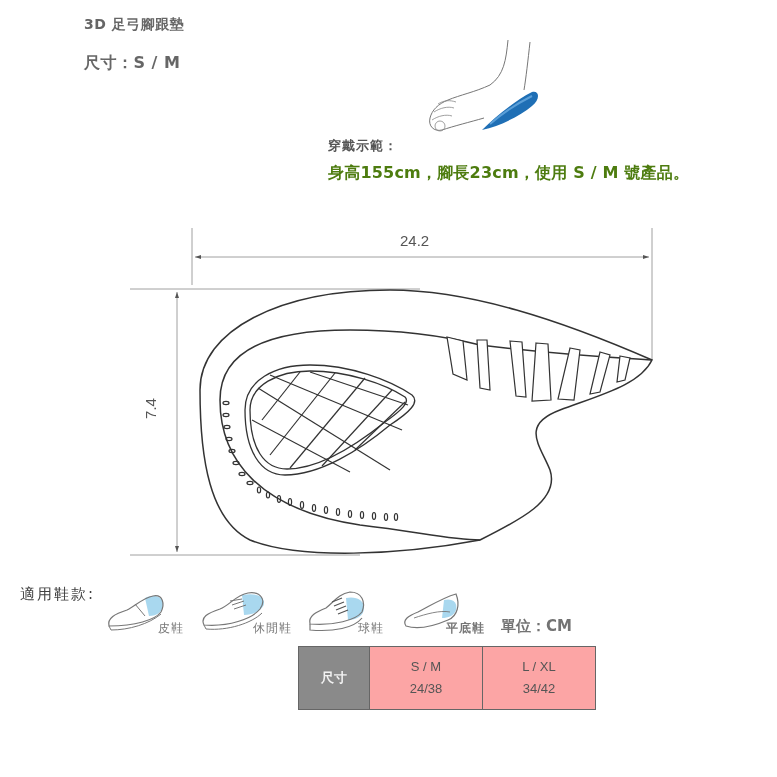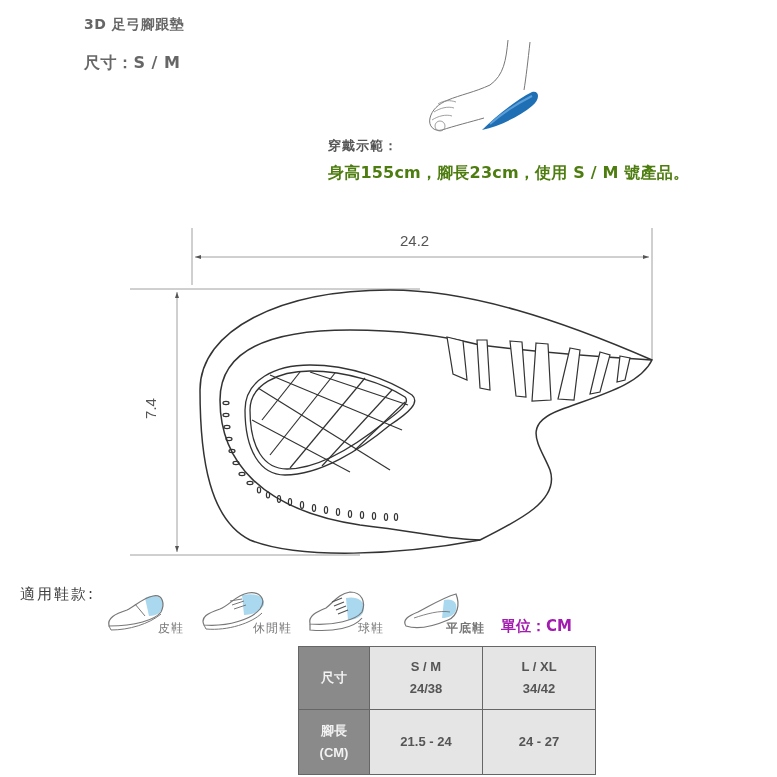--- a/index.html
+++ b/index.html
@@ -9,26 +9,26 @@
     .title { left: 84px; top: 16px; font-size: 14px; font-weight: bold; color: #666; letter-spacing: 0.5px; }
     .size-label { left: 84px; top: 53px; font-size: 16px; font-weight: bold; color: #666; letter-spacing: 0.5px; }
     .demo-label { left: 328px; top: 137px; font-size: 13px; font-weight: bold; color: #555; letter-spacing: 1px; }
     .demo-text { left: 328px; top: 163px; font-size: 16px; font-weight: bold; color: #4d7c0f; letter-spacing: 0.2px; }
     .dim-text { font-size: 15px; color: #555; font-family: "Liberation Sans", sans-serif; }
     .dim-w { left: 400px; top: 232px; }
     .dim-h { left: 140px; top: 400px; transform: rotate(-90deg); transform-origin: center; }
     .shoe-heading { left: 20px; top: 585px; font-size: 15px; color: #404040; letter-spacing: 2px; }
     .shoe { position: absolute; }
     .shoe-label { position: absolute; font-size: 12px; color: #777; letter-spacing: 1px; }
-    .unit { left: 501px; top: 617px; font-size: 15px; font-weight: bold; color: #a21caf; }
+    .unit { left: 501px; top: 617px; font-size: 15px; font-weight: bold; color: #737373; }
     table.spec { position: absolute; left: 298px; top: 646px; border-collapse: collapse;
                  font-family: "Liberation Sans", sans-serif; }
     table.spec td { border: 1.5px solid #666; text-align: center; font-size: 13px; color: #555; line-height: 22px; }
     table.spec td.head { background: #8a8a8a; color: #f2f2f2; font-weight: bold; width: 68px; }
-    table.spec td.val { width: 110px; background: #e5e5e5; font-weight: bold; }
+    table.spec td.val { width: 110px; background: #fca5a5; }
     .r1 td { height: 60px; }
     .r2 td { height: 62px; }
   </style>
 </head>
 <body>
 
 <div class="abs title">3D 足弓腳跟墊</div>
 <div class="abs size-label">尺寸：S / M</div>
 
 <svg class="abs" style="left:420px;top:40px;" width="130" height="100" viewBox="0 0 130 100">
@@ -157,26 +157,14 @@
     </td>
     <td class="val">
       <div>S / M</div>
       <div>24/38</div>
     </td>
     <td class="val">
       <div>L / XL</div>
       <div>34/42</div>
     </td>
   </tr>
-  <tr class="r2">
-    <td class="head">
-      <div>腳長</div>
-      <div>(CM)</div>
-    </td>
-    <td class="val">
-      <span>21.5 - 24</span>
-    </td>
-    <td class="val">
-      <span>24 - 27</span>
-    </td>
-  </tr>
 </tbody>
   </table>
 
 </body></html>

